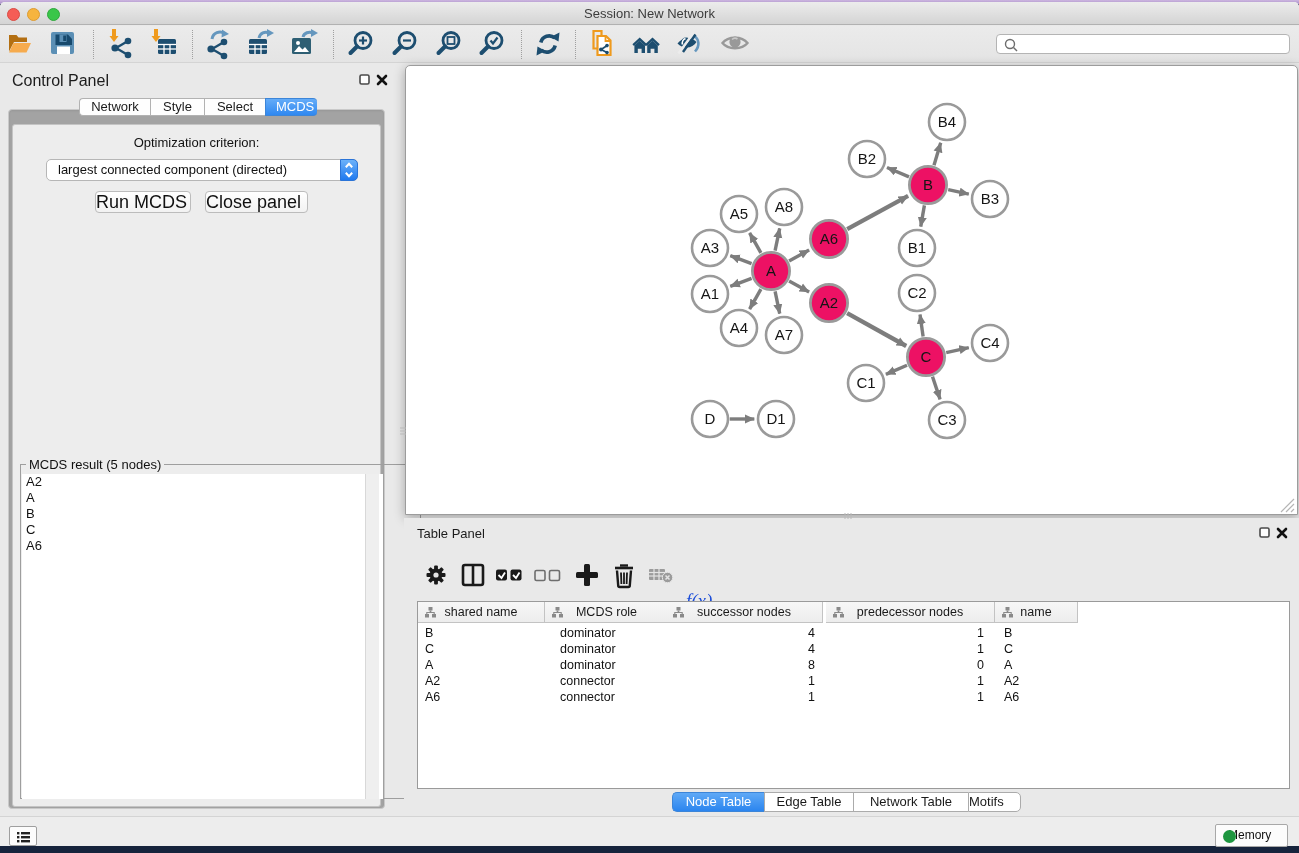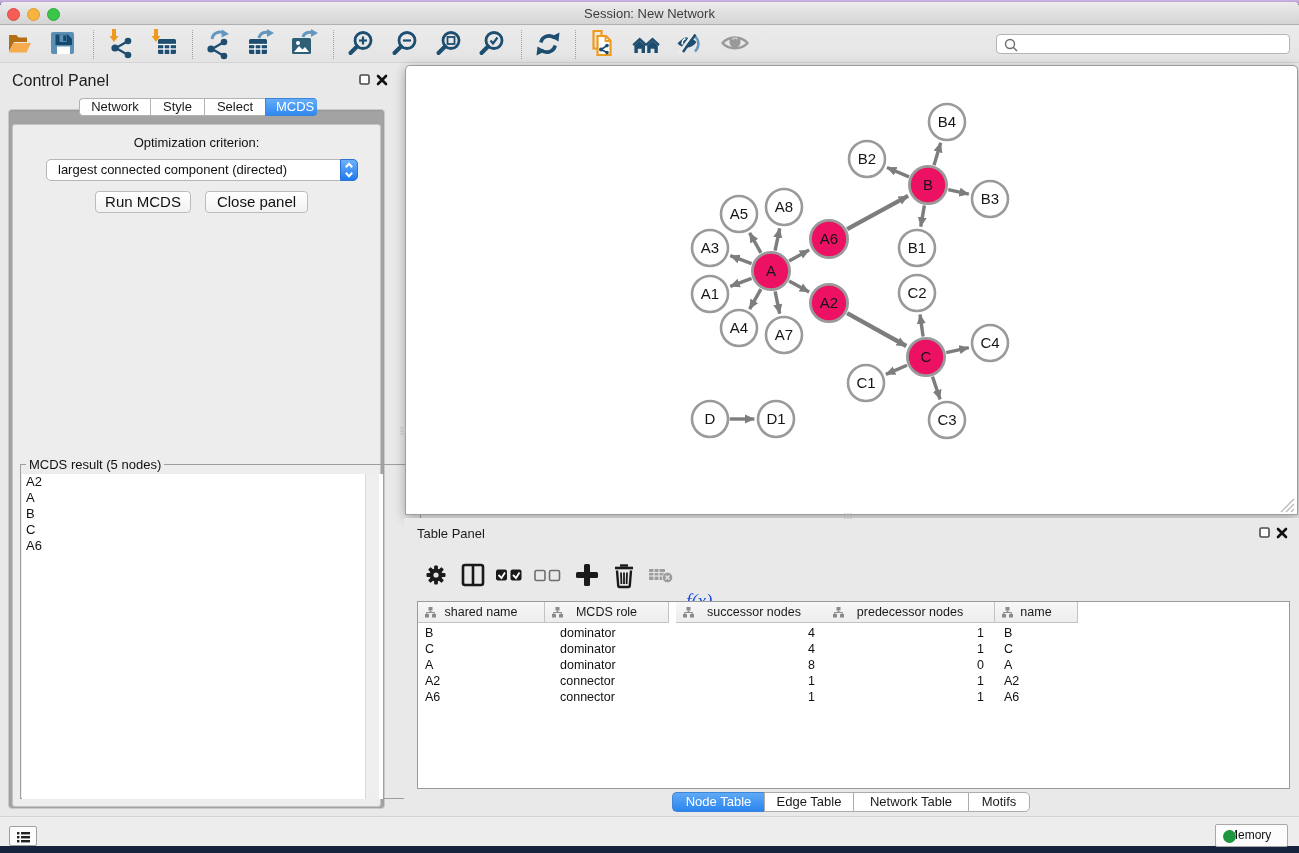--- a/index.html
+++ b/index.html
@@ -16,21 +16,21 @@
 .cptitle{position:absolute;left:12px;top:9px;font-size:16px;color:#1c1c1c;}
 .tabrow{position:absolute;top:35px;left:79px;height:18px;display:flex;font-size:13px;z-index:5;}
 .tab{background:#fefefe;border:1px solid #b2b2b2;border-right:none;color:#1a1a1a;padding:0 10px;line-height:16px;text-align:center;}
 .tab.first{border-radius:4px 0 0 4px;}
 .tab.sel{background:linear-gradient(#64acf8,#2f88f0);color:#fff;border-color:#3c85d8;border-radius:0 4px 4px 0;}
 .tabpane{position:absolute;left:8px;top:46px;width:377px;height:700px;background:#a3a3a3;border:1px solid #c9c9c9;border-radius:4px;box-shadow:inset 0 1px 2px rgba(0,0,0,0.08);}
 .innerpane{position:absolute;left:3px;top:14px;width:369px;height:683px;background:#ededed;border:1px solid #c4c4c4;border-radius:3px;}
 .optlabel{position:absolute;top:10px;width:100%;text-align:center;font-size:13px;color:#111;}
 .combo{position:absolute;left:33px;top:34px;width:312px;height:22px;background:#fff;border:1px solid #b6b6b6;border-radius:5px;font-size:13px;color:#111;line-height:20px;padding-left:11px;}
 .combobtn{position:absolute;right:-1px;top:-1px;width:18px;height:22px;border-radius:0 5px 5px 0;background:linear-gradient(#6cb2fa,#1f79ef);border:1px solid #2a74d8;}
-.btn{position:absolute;top:66px;height:22px;background:linear-gradient(#ffffff,#f2f2f2);border:1px solid #bcbcbc;border-radius:4px;font-size:15px;color:#111;text-align:center;line-height:20px;}
+.btn{position:absolute;top:66px;height:22px;background:linear-gradient(#ffffff,#f2f2f2);border:1px solid #bcbcbc;border-radius:4px;font-size:18px;color:#111;line-height:20px;}
 .groupbox{position:absolute;left:7px;top:339px;width:401px;height:335px;border:1px solid #9e9e9e;}
 .grouplabel{position:absolute;left:5px;top:-8px;background:#ededed;font-size:13px;color:#111;padding:0 3px;z-index:3;}
 .listbox{position:absolute;left:1px;top:9px;width:361px;height:325px;background:#fff;font-size:13px;color:#111;}
 .listbox div{padding-left:4px;height:16px;line-height:16px;}
 .sbtrack{position:absolute;left:344px;top:9px;width:14px;height:325px;background:#efefef;border-left:1px solid #d8d8d8;z-index:2;}
 .netwin{position:absolute;left:405px;top:63px;width:893px;height:450px;background:#fff;border:1px solid #9c9c9c;border-radius:5px 5px 0 0;box-shadow:0 3px 12px rgba(0,0,0,0.3);}
 .nettitle{position:absolute;left:0;top:0;width:100%;height:23px;background:linear-gradient(#ececec,#d2d2d2);border-bottom:1px solid #ababab;border-radius:5px 5px 0 0;}
 .tablepanel{position:absolute;left:404px;top:516px;width:895px;height:300px;background:#e9e9e9;}
 .tp-title{position:absolute;left:13px;top:8px;font-size:13px;color:#1c1c1c;}
 .tptoolbar{position:absolute;left:12px;top:40px;width:871px;height:36px;}
@@ -389,21 +389,21 @@
             </g>
           </svg>shared name</div>
 <div class="th" style="left:127px;width:124px;"><svg width="11" height="11" style="position:absolute;left:7px;top:5px">
             <g fill="#8a8a8a">
               <rect x="3.5" y="0" width="4" height="3.5"></rect>
               <rect x="0" y="7" width="4" height="3.5"></rect>
               <rect x="7" y="7" width="4" height="3.5"></rect>
               <path d="M5.2,3.5 L5.2,5.5 L1.8,5.5 L1.8,7 M5.8,3.5 L5.8,5.5 L9.2,5.5 L9.2,7" stroke="#8a8a8a" fill="none" stroke-width="1.1"></path>
             </g>
           </svg>MCDS role</div>
-<div class="th" style="left:258px;width:157px;"><svg width="11" height="11" style="position:absolute;left:7px;top:5px">
+<div class="th" style="left:248px;width:157px;"><svg width="11" height="11" style="position:absolute;left:7px;top:5px">
             <g fill="#8a8a8a">
               <rect x="3.5" y="0" width="4" height="3.5"></rect>
               <rect x="0" y="7" width="4" height="3.5"></rect>
               <rect x="7" y="7" width="4" height="3.5"></rect>
               <path d="M5.2,3.5 L5.2,5.5 L1.8,5.5 L1.8,7 M5.8,3.5 L5.8,5.5 L9.2,5.5 L9.2,7" stroke="#8a8a8a" fill="none" stroke-width="1.1"></path>
             </g>
           </svg>successor nodes</div>
 <div class="th" style="left:408px;width:169px;"><svg width="11" height="11" style="position:absolute;left:7px;top:5px">
             <g fill="#8a8a8a">
               <rect x="3.5" y="0" width="4" height="3.5"></rect>
@@ -443,21 +443,21 @@
 <div class="cell" style="left:7px;top:87px;">A6</div>
 <div class="cell" style="left:142px;top:87px;">connector</div>
 <div class="cell" style="left:251px;top:87px;width:146px;text-align:right;">1</div>
 <div class="cell" style="left:408px;top:87px;width:158px;text-align:right;">1</div>
 <div class="cell" style="left:586px;top:87px;">A6</div>
     </div>
     <div class="bottabs">
       <div class="btab first sel" style="width:92px;text-align:center;">Node Table</div>
       <div class="btab" style="width:89px;text-align:center;">Edge Table</div>
       <div class="btab" style="width:115px;text-align:center;">Network Table</div>
-      <div class="btab last" style="width:62px;text-align:center;">Motifs</div>
+      <div class="btab last" style="width:53px;text-align:left;">Motifs</div>
     </div>
   </div>
 
   <div class="statusbar">
     <div class="listbtn">
       <svg width="26" height="20" style="position:absolute;left:0;top:0">
           <g fill="#222">
             <rect x="7" y="5" width="2.4" height="2.4"></rect>
             <rect x="11" y="5" width="9" height="2.4"></rect>
             <rect x="7" y="9" width="2.4" height="2.4"></rect>

